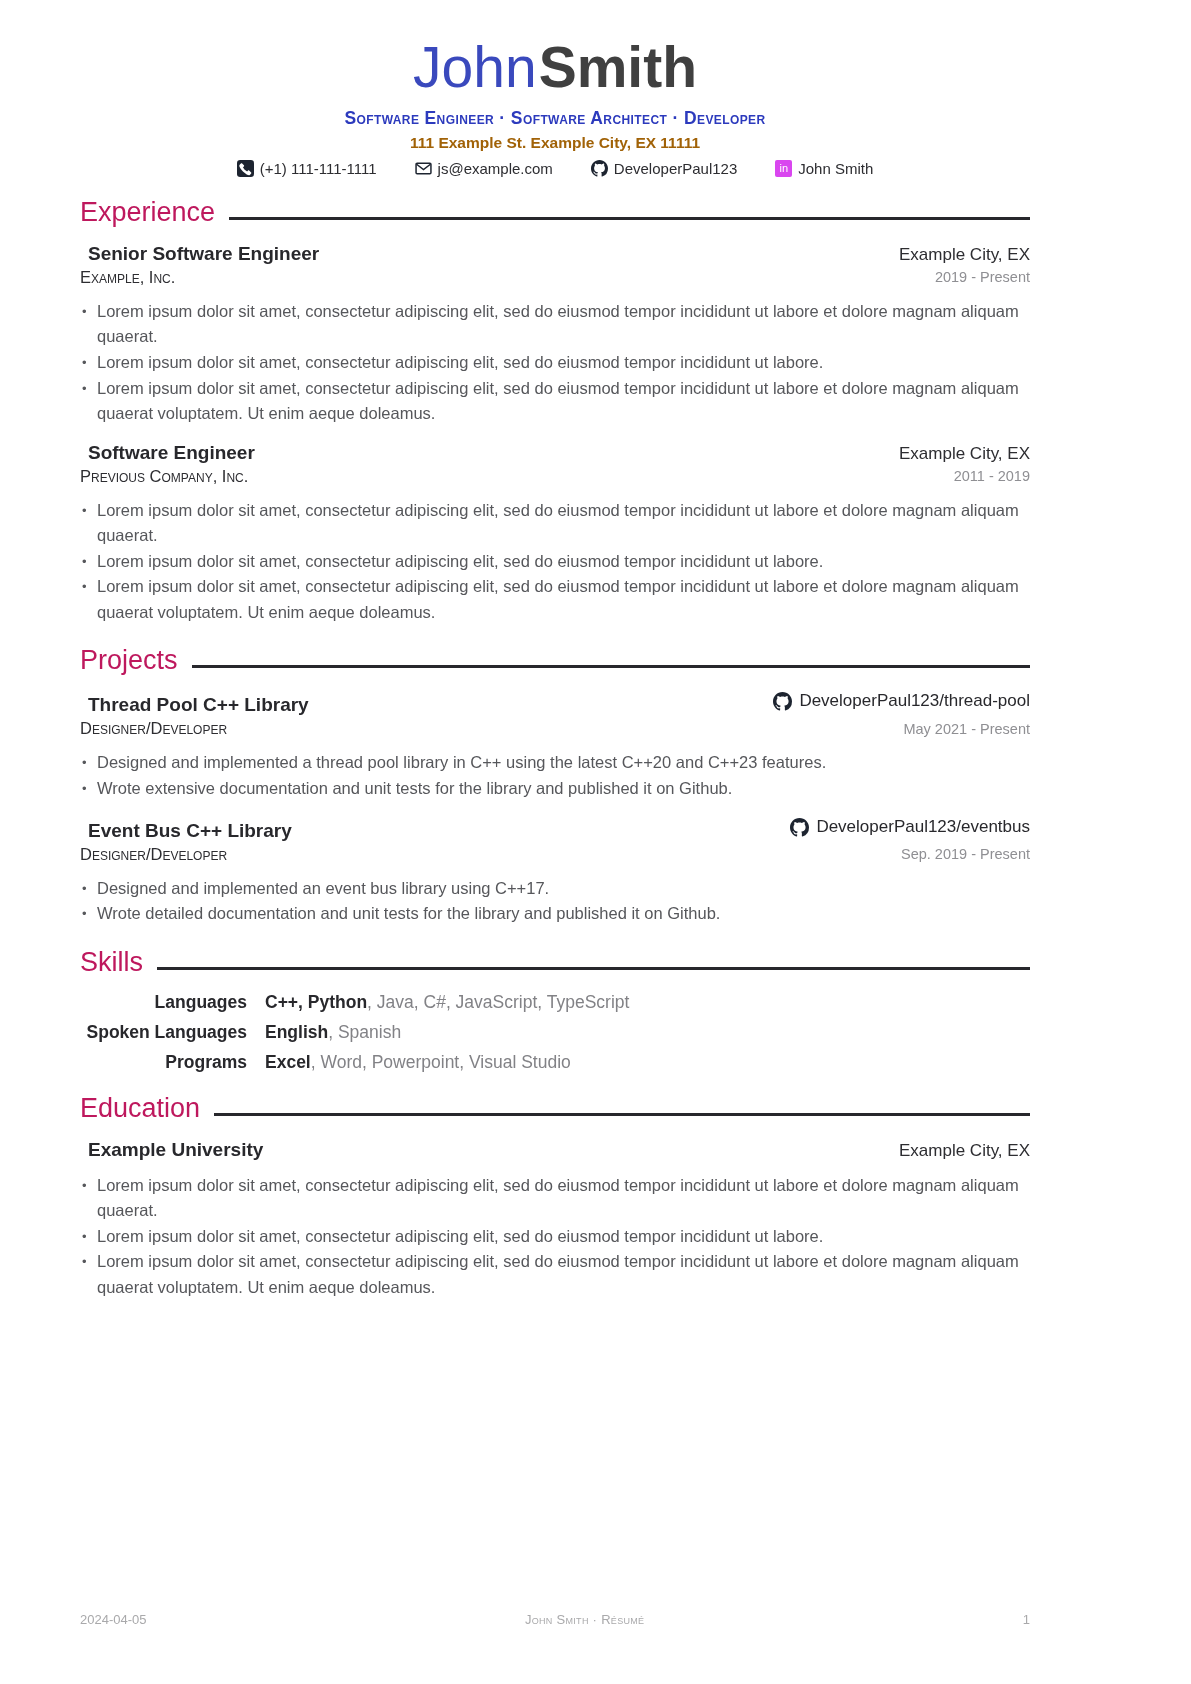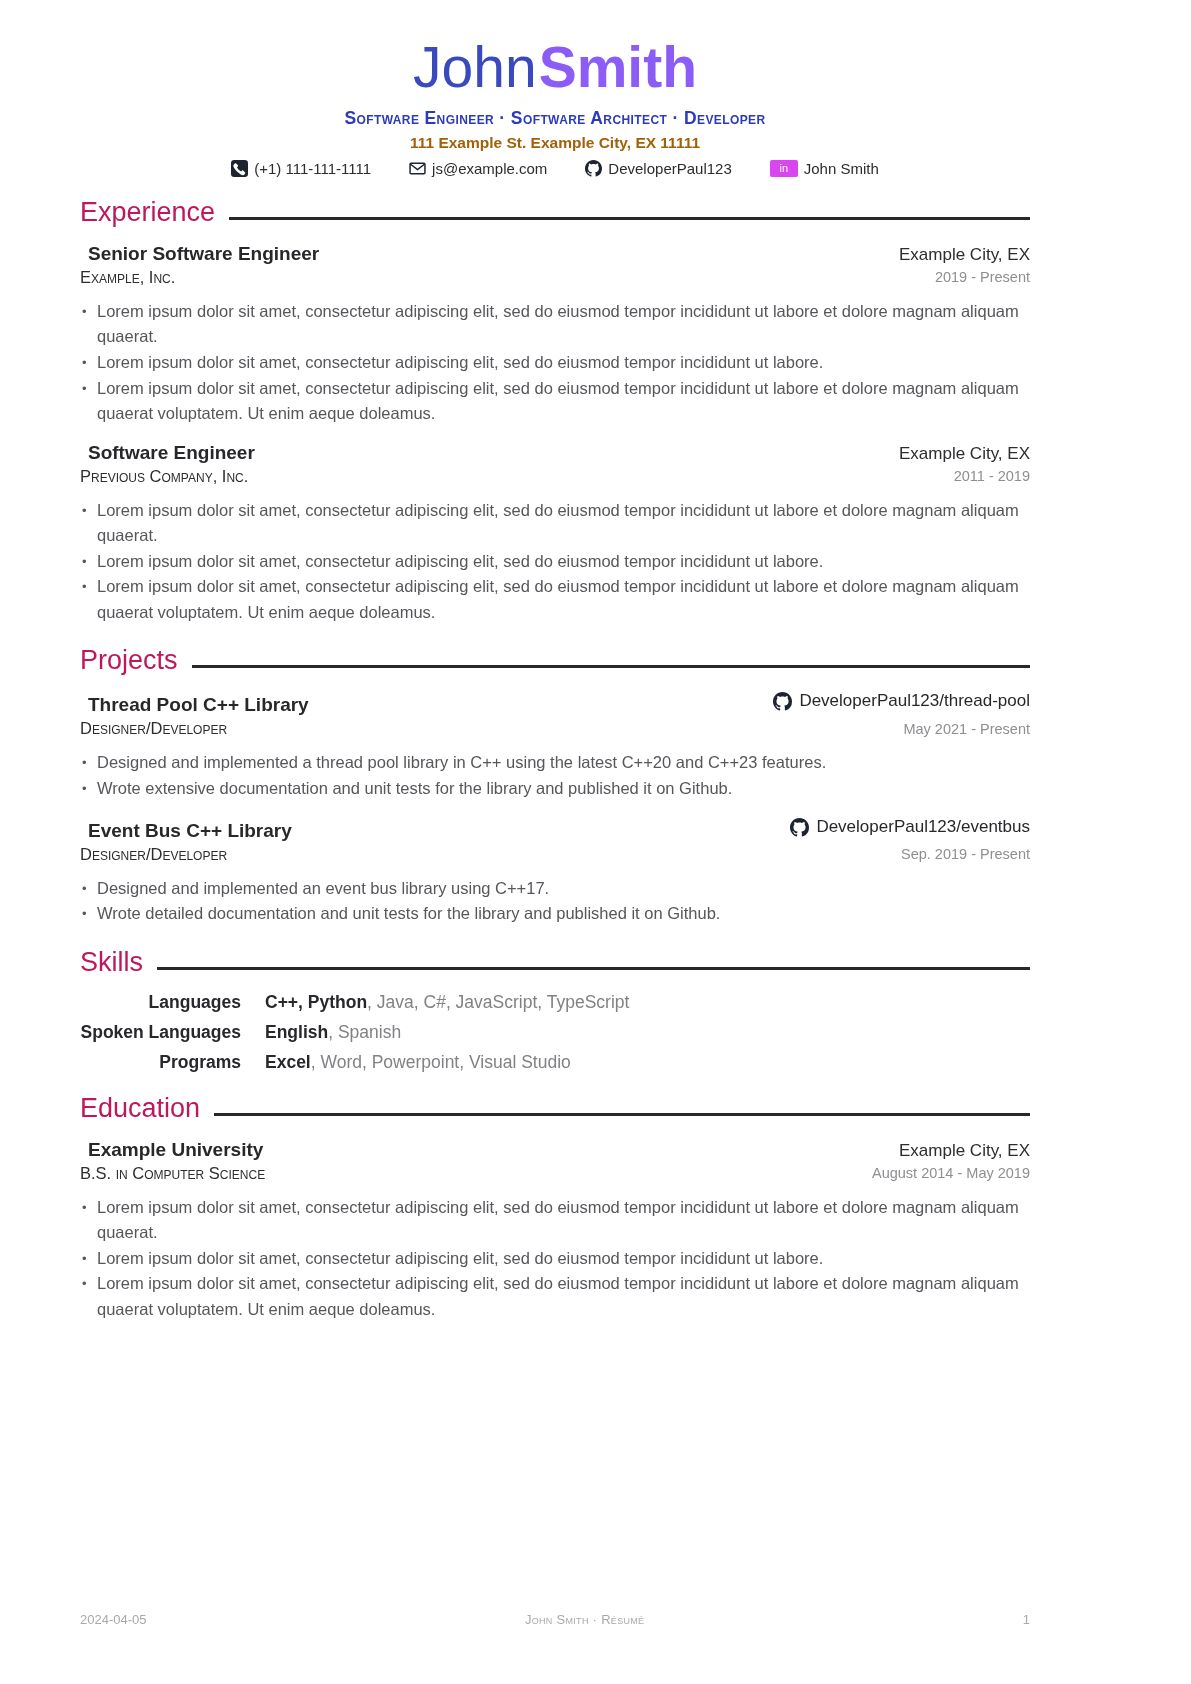--- a/index.html
+++ b/index.html
@@ -8,30 +8,30 @@
     width:1191px; height:1684px; position:relative;
     font-family:"Liberation Sans","DejaVu Sans",sans-serif;
     color:#2c2c2f;
   }
   .page { position:absolute; left:80px; top:0; width:950px; }
 
   
   .hdr { text-align:center; padding-top:38px; }
   .name { font-size:57px; line-height:1.05; }
   .name .first { color:#3a49bd; font-weight:200; }
-  .name .last  { color:#8b5cf6; font-weight:700; margin-left:2px; }
+  .name .last  { color:#404040; font-weight:700; margin-left:2px; }
   .titles { margin-top:10px; font-variant:small-caps; font-size:17.5px;
             letter-spacing:.4px; color:#2c3abd; font-weight:600; }
   .addr { margin-top:5px; font-size:15.5px; font-weight:700; color:#a16207; }
   .contacts { margin-top:8px; display:flex; justify-content:center; gap:38px;
               font-size:15px; color:#2d2d31; }
   .contact { display:inline-flex; align-items:center; gap:6px; }
   .cicon { display:inline-flex; width:17px; height:17px; }
   .cicon svg { width:17px; height:17px; }
-  .in-badge { width:28px; height:17px; background:#d946ef; color:#fff;
+  .in-badge { width:17px; height:17px; background:#d946ef; color:#fff;
               border-radius:2px; font-size:11px; font-weight:400;
               display:inline-flex; align-items:center; justify-content:center; }
 
   
   .sec-row { display:flex; align-items:flex-end; gap:14px; margin-top:20px; }
   .sec-title { font-size:27px; font-weight:400; color:#be185d; white-space:nowrap; }
   .sec-rule { flex:1; height:3px; background:#28282c; margin-bottom:8px; }
 
   .entry { margin-top:15px; }
   .e-head { display:flex; justify-content:space-between; align-items:baseline; }
@@ -45,21 +45,21 @@
 
   .bullets { margin-top:12px; }
   .bullet { position:relative; padding-left:17px; font-size:16.5px;
             color:#56575b; line-height:1.55; }
   .bullet::before { content:"\2022"; position:absolute; left:2px; top:0;
                     font-size:13px; line-height:1.95; color:#56575b; }
 
   
   .skills-table { margin-top:14px; }
   .skill-row { display:flex; align-items:baseline; margin-top:9px; }
-  .skill-label { flex:none; width:185px; text-align:right; padding-right:24px;
+  .skill-label { flex:none; width:185px; text-align:right; padding-right:18px;
                  font-size:17.5px; font-weight:700; color:#28282c; }
   .skill-value { font-size:17.5px; color:#828286; }
   .skill-value .strong { color:#28282c; font-weight:700; }
 
   
   .footer { position:absolute; left:80px; top:1612px; width:950px;
             display:flex; justify-content:space-between; align-items:baseline;
             font-size:13px; color:#a9a9ab; }
   .f-center { font-variant:small-caps; letter-spacing:.3px; }
 </style>
@@ -214,24 +214,20 @@
   <div class="sec-row">
     <span class="sec-title">Education</span>
     <span class="sec-rule"></span>
   </div>
 
   <div class="entry">
     <div class="e-head">
       <span class="e-title">Example University</span>
       <span class="e-right">Example City, EX</span>
     </div>
-    <div class="e-sub">
-      <span class="e-company">B.S. in Computer Science</span>
-      <span class="e-dates">August 2014 - May 2019</span>
-    </div>
     <div class="bullets">
       <div class="bullet">Lorem ipsum dolor sit amet, consectetur adipiscing elit, sed do eiusmod tempor incididunt ut labore et dolore magnam ali­quam quaerat.</div>
       <div class="bullet">Lorem ipsum dolor sit amet, consectetur adipiscing elit, sed do eiusmod tempor incididunt ut labore.</div>
       <div class="bullet">Lorem ipsum dolor sit amet, consectetur adipiscing elit, sed do eiusmod tempor incididunt ut labore et dolore magnam ali­quam quaerat voluptatem. Ut enim aeque doleamus.</div>
     </div>
   </div>
 
 </div>
 
 <div class="footer">

